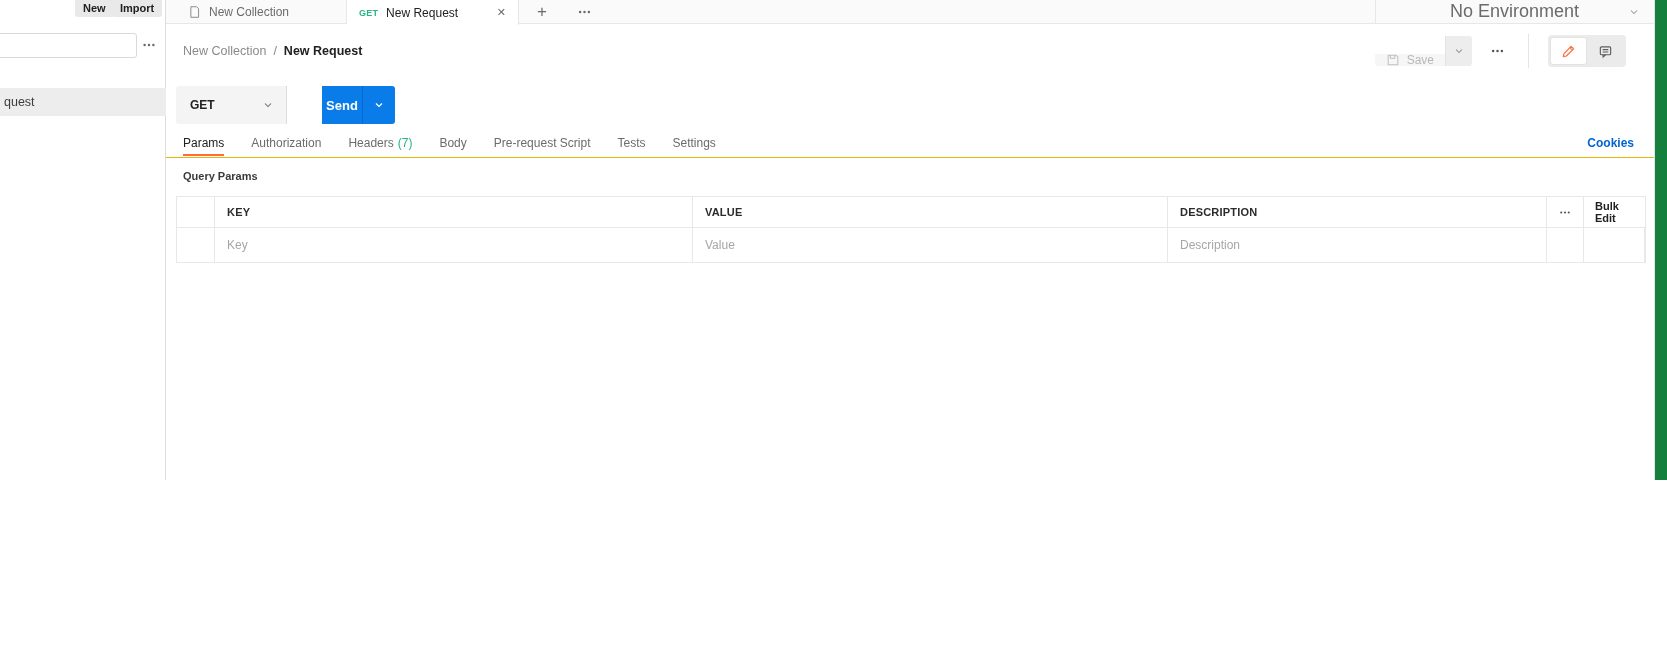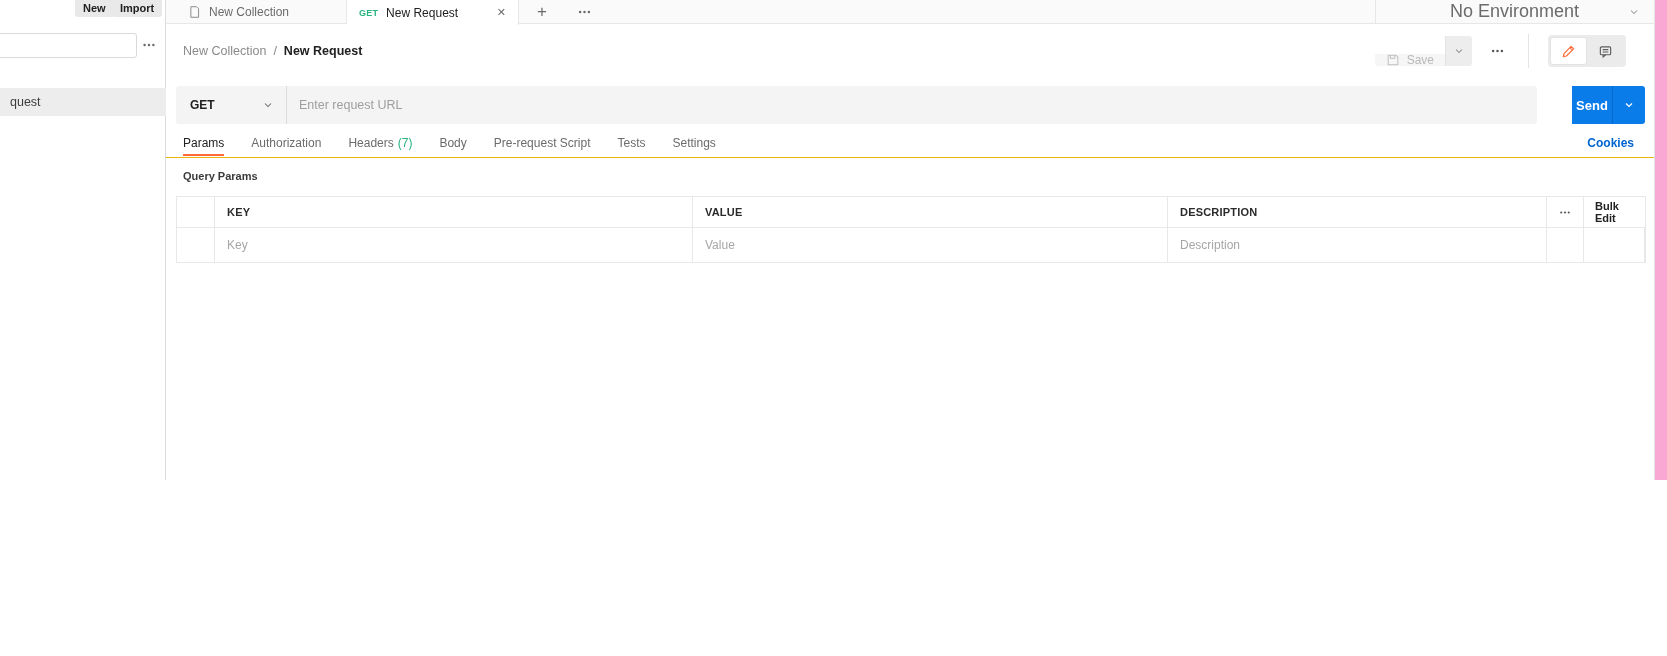--- a/index.html
+++ b/index.html
@@ -1,30 +1,30 @@
 <!DOCTYPE html>
 <html><head>
 <meta charset="utf-8">
 <style>
   * { margin:0; padding:0; box-sizing:border-box; }
   html,body { background:#ffffff; }
   body { font-family:"Liberation Sans", sans-serif; color:#212121; }
-  .screen { position:relative; width:1667px; height:480px; background:#f9a8d4; overflow:hidden; }
+  .screen { position:relative; width:1667px; height:480px; background:#15803d; overflow:hidden; }
 
   
   .sidebar { position:absolute; left:0; top:0; width:166px; height:656px; background:#fff; border-right:1px solid #dcdcdc; }
   .sb-btn { position:absolute; top:-6px; height:23px; line-height:29px; background:#e9e9e9; color:#212121;
             font-size:11px; font-weight:700; padding:0 8px; border-radius:3px; border:none; cursor:pointer; }
   .sb-btn.new { left:75px; }
   .sb-btn.import { left:112px; }
   .sb-search { position:absolute; top:33px; left:-24px; width:161px; height:25px; border:1px solid #d9d9d9;
                border-radius:3px; background:#fff; font-size:11px; padding:0 8px; color:#3c3c3c; outline:none; }
   .sb-more { position:absolute; top:38px; left:141px; width:20px; height:14px; color:#6b6b6b; cursor:pointer; }
   .sb-selected { position:absolute; top:88px; left:0; width:166px; height:28px; background:#ededed; cursor:pointer; }
-  .sb-selected span { display:block; padding-left:10px; line-height:28px; font-size:12.5px; color:#3c3c3c; }
+  .sb-selected span { display:block; padding-left:4px; line-height:28px; font-size:12.5px; color:#3c3c3c; }
 
   
   .main { position:absolute; left:166px; top:0; width:1489px; height:656px; background:#fff; border-right:1px solid #e3e3e3; }
 
   
   .tabstrip { position:absolute; left:0; top:0; width:100%; height:24px; background:#fafafa;
               border-bottom:1px solid #e7e7e7; display:flex; align-items:stretch; padding-left:10px; }
   .tab { display:flex; align-items:center; border-right:1px solid #e7e7e7; padding:0 12px; cursor:pointer; background:#fafafa; }
   .tab.collection { width:171px; color:#6b6b6b; font-size:12px; gap:8px; }
   .tab.request { width:172px; background:#fff; position:relative; z-index:2; height:25px; }
@@ -217,21 +217,20 @@
 
     <div class="url-row">
       <div class="method-box">
         <span class="m">GET</span>
         <span class="chev">
           <svg width="12" height="12" viewBox="0 0 16 16">
               <polyline points="4,6 8,10 12,6" fill="none" stroke="currentColor" stroke-width="1.4"></polyline>
             </svg>
         </span>
       </div>
-      <input class="url-input" placeholder="Enter request URL" style="">
       <div class="send-group">
         <button class="send-main">Send</button>
         <button class="send-caret">
           <svg width="12" height="12" viewBox="0 0 16 16">
               <polyline points="4,6 8,10 12,6" fill="none" stroke="currentColor" stroke-width="1.6"></polyline>
             </svg>
         </button>
       </div>
     </div>
 

